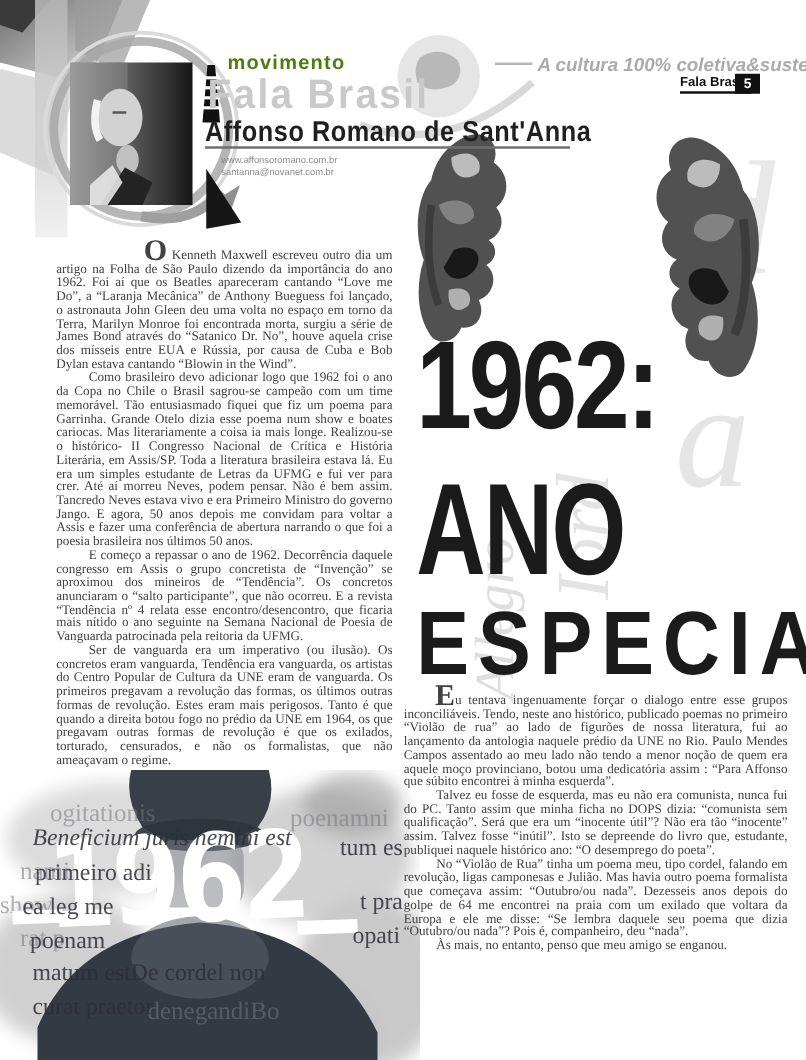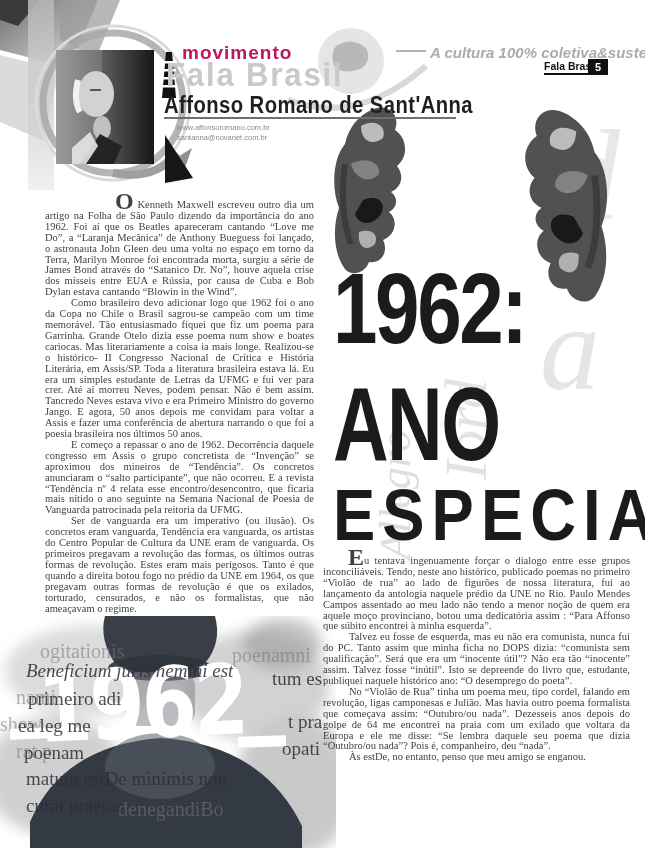--- a/index.html
+++ b/index.html
@@ -1,21 +1,21 @@
 <!DOCTYPE html>
 <html><head>
 <meta charset="utf-8">
 <style>
   html,body{margin:0;padding:0;background:#fff;}
   .page{position:relative;width:645px;height:848px;background:#fff;overflow:hidden;
         font-family:"Liberation Sans",sans-serif;}
   
   .collage{position:absolute;left:0;top:0;z-index:1;}
-  .wm-small{position:absolute;left:182px;top:42px;font-size:19px;font-weight:bold;
-        color:#be185d;letter-spacing:1px;z-index:2;white-space:nowrap;}
+  .wm-small{position:absolute;left:182px;top:42px;font-size:16px;font-weight:bold;
+        color:#4d7c0f;letter-spacing:1px;z-index:2;white-space:nowrap;}
   .wm-big{position:absolute;left:166px;top:56px;font-size:33px;font-weight:bold;
         color:#c9c9c9;letter-spacing:2px;transform:scaleX(.94);transform-origin:left top;
         z-index:2;white-space:nowrap;}
   .tagline{position:absolute;left:430px;top:44px;font-size:15px;font-weight:bold;
         color:#ababab;z-index:3;white-space:nowrap;font-style:italic;}
   .tagline-dash{position:absolute;left:396px;top:50px;width:30px;height:2px;background:#b5b5b5;z-index:3;}
   .badge-label{position:absolute;left:544px;top:60px;font-size:10.5px;font-weight:bold;
         color:#111;border-bottom:2px solid #111;padding-bottom:1px;z-index:3;white-space:nowrap;}
   .badge-box{position:absolute;left:588px;top:59px;width:20px;height:16px;background:#111;
         color:#fff;font-size:11px;font-weight:bold;text-align:center;line-height:16px;z-index:3;}
@@ -156,21 +156,21 @@
     <p class="lead"><span class="dropcap">O</span><span> Kenneth Maxwell escreveu outro dia um artigo na Folha de São Paulo dizendo da importância do ano 1962. Foi aí que os Beatles apareceram cantando “Love me Do”, a “Laranja Mecânica” de Anthony Bueguess foi lançado, o astronauta John Gleen deu uma volta no espaço em torno da Terra,  Marilyn Monroe foi encontrada morta, surgiu a série de James Bond através do “Satanico Dr. No”, houve aquela crise dos mísseis entre EUA e Rússia, por causa de Cuba e Bob Dylan estava cantando “Blowin in the Wind”.</span></p>
     <p>Como brasileiro devo adicionar logo que 1962 foi o ano da Copa no Chile o Brasil sagrou-se campeão com um time memorável. Tão entusiasmado fiquei que fiz um poema para Garrinha. Grande Otelo dizia esse poema num show e boates cariocas. Mas literariamente a coisa ia mais longe. Realizou-se o histórico- II Congresso Nacional de Crítica e História Literária, em Assis/SP. Toda a literatura brasileira estava lá. Eu era um simples estudante de Letras da UFMG e fui ver para crer. Até aí morreu Neves, podem pensar. Não é bem assim. Tancredo Neves estava vivo e era Primeiro Ministro do governo Jango. E agora, 50 anos depois me convidam para voltar a Assis e fazer uma conferência de abertura narrando o que foi a poesia brasileira nos últimos 50 anos.</p>
     <p>E começo a repassar o ano de 1962. Decorrência daquele congresso em Assis o grupo concretista de “Invenção” se aproximou dos mineiros de “Tendência”. Os concretos anunciaram o “salto participante”, que não ocorreu. E a revista “Tendência nº 4 relata esse encontro/desencontro, que ficaria mais nítido o ano seguinte na Semana Nacional de Poesia de Vanguarda patrocinada pela reitoria da UFMG.</p>
     <p>Ser de vanguarda era um imperativo (ou ilusão). Os concretos eram vanguarda, Tendência era vanguarda, os artistas do Centro Popular de Cultura da UNE eram de vanguarda. Os primeiros pregavam a revolução das formas, os últimos outras formas de revolução. Estes eram mais perigosos. Tanto é que quando a direita botou fogo no prédio da UNE em 1964, os que pregavam outras formas de revolução é que os exilados, torturado, censurados, e não os formalistas, que não ameaçavam o regime.</p>
   </div>
 
   <div class="bodycol" style="left:323px;top:556px;width:307px;">
     <p class="lead-sm"><span class="dropcap">E</span><span>u tentava ingenuamente forçar o dialogo entre esse grupos inconciliáveis. Tendo, neste ano histórico, publicado poemas no primeiro “Violão de rua” ao lado de figurões de nossa literatura, fui ao lançamento da antologia naquele prédio da UNE no Rio. Paulo Mendes Campos assentado ao meu lado não tendo a menor noção de quem era aquele moço provinciano, botou uma dedicatória assim : “Para Affonso que súbito encontrei à minha esquerda”.</span></p>
     <p>Talvez eu fosse de esquerda, mas eu não era comunista, nunca fui do PC. Tanto assim que minha ficha no DOPS dizia: “comunista sem qualificação”. Será que era um “inocente útil”? Não era tão “inocente” assim. Talvez fosse “inútil”. Isto se depreende do livro que, estudante, publiquei naquele histórico ano: “O desemprego do poeta”.</p>
     <p>No “Violão de Rua” tinha um poema meu, tipo cordel, falando em revolução, ligas camponesas e Julião. Mas havia outro poema formalista que começava assim: “Outubro/ou nada”. Dezesseis anos depois do golpe de 64 me encontrei na praia com um exilado que voltara da Europa e ele me disse: “Se lembra daquele seu poema que dizia “Outubro/ou nada”? Pois é, companheiro, deu “nada”.</p>
-    <p>Às estDe, no entanto, penso que meu amigo se enganou.</p>
+    <p>Às mais, no entanto, penso que meu amigo se enganou.</p>
   </div>
 
   <div class="montage">
     <svg width="336" height="232" viewBox="0 0 336 232">
       <defs>
           <filter id="soft" x="-30%" y="-30%" width="160%" height="160%">
         <feGaussianBlur stdDeviation="7"></feGaussianBlur>
           </filter>
         </defs>
       <g filter="url(#soft)">
@@ -204,17 +204,17 @@
     <div class="year-bar" style="left:238px;top:120px;width:48px;"></div>
 
     
     <span class="frag-dark" style="left:26px;top:44px;font-style:italic;">Beneficium juris nemini est</span>
     <span class="frag-dark" style="left:28px;top:72px;">primeiro adi</span>
     <span class="frag-dark" style="left:272px;top:52px;">tum es</span>
     <span class="frag-dark" style="left:18px;top:99px;">ea leg  me</span>
     <span class="frag-dark" style="left:288px;top:95px;">t pra</span>
     <span class="frag-dark" style="left:24px;top:126px;">poenam</span>
     <span class="frag-dark" style="left:282px;top:122px;">opati</span>
-    <span class="frag-dark" style="left:26px;top:152px;">matum estDe minimis non</span>
+    <span class="frag-dark" style="left:26px;top:152px;">matum estDe cordel non</span>
     <span class="frag-dark" style="left:26px;top:179px;">curat praetor</span>
   </div>
 
 </div>
 
 </body></html>

